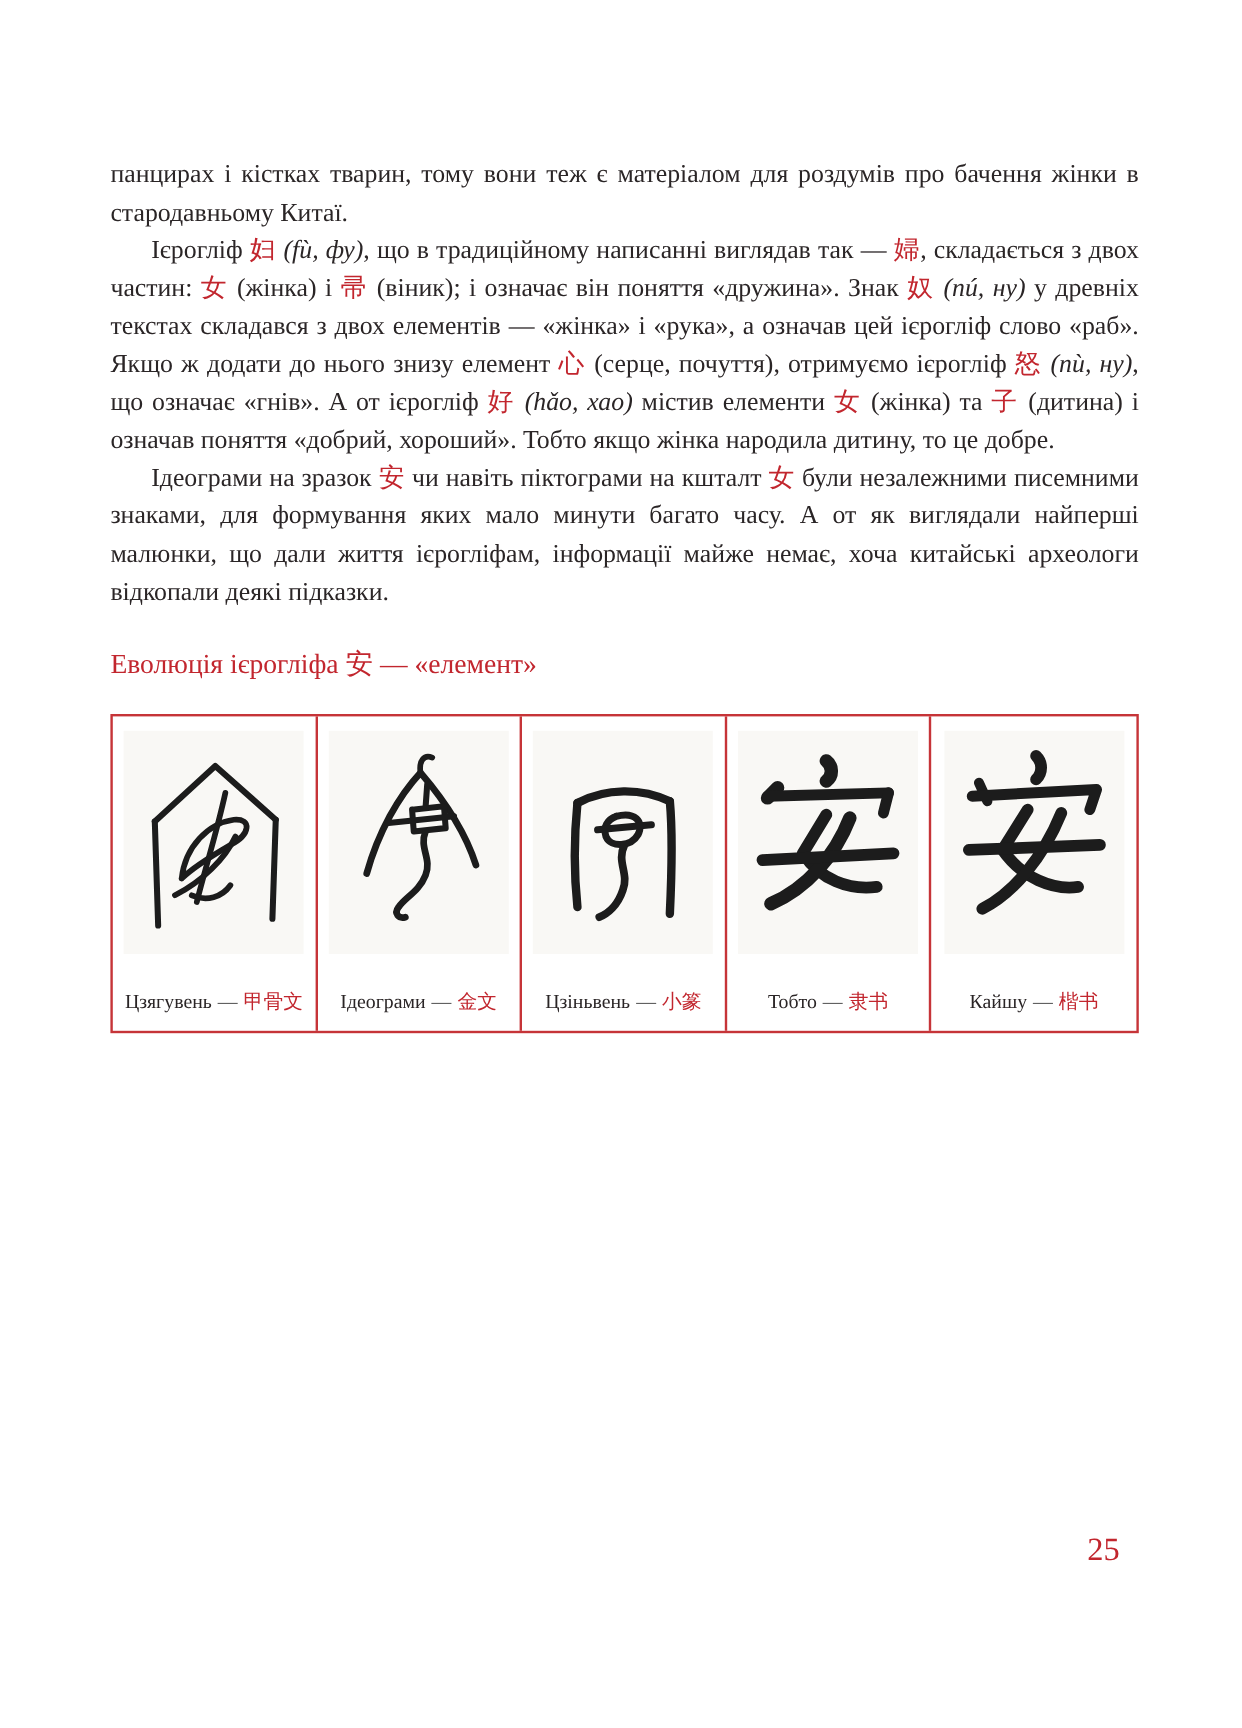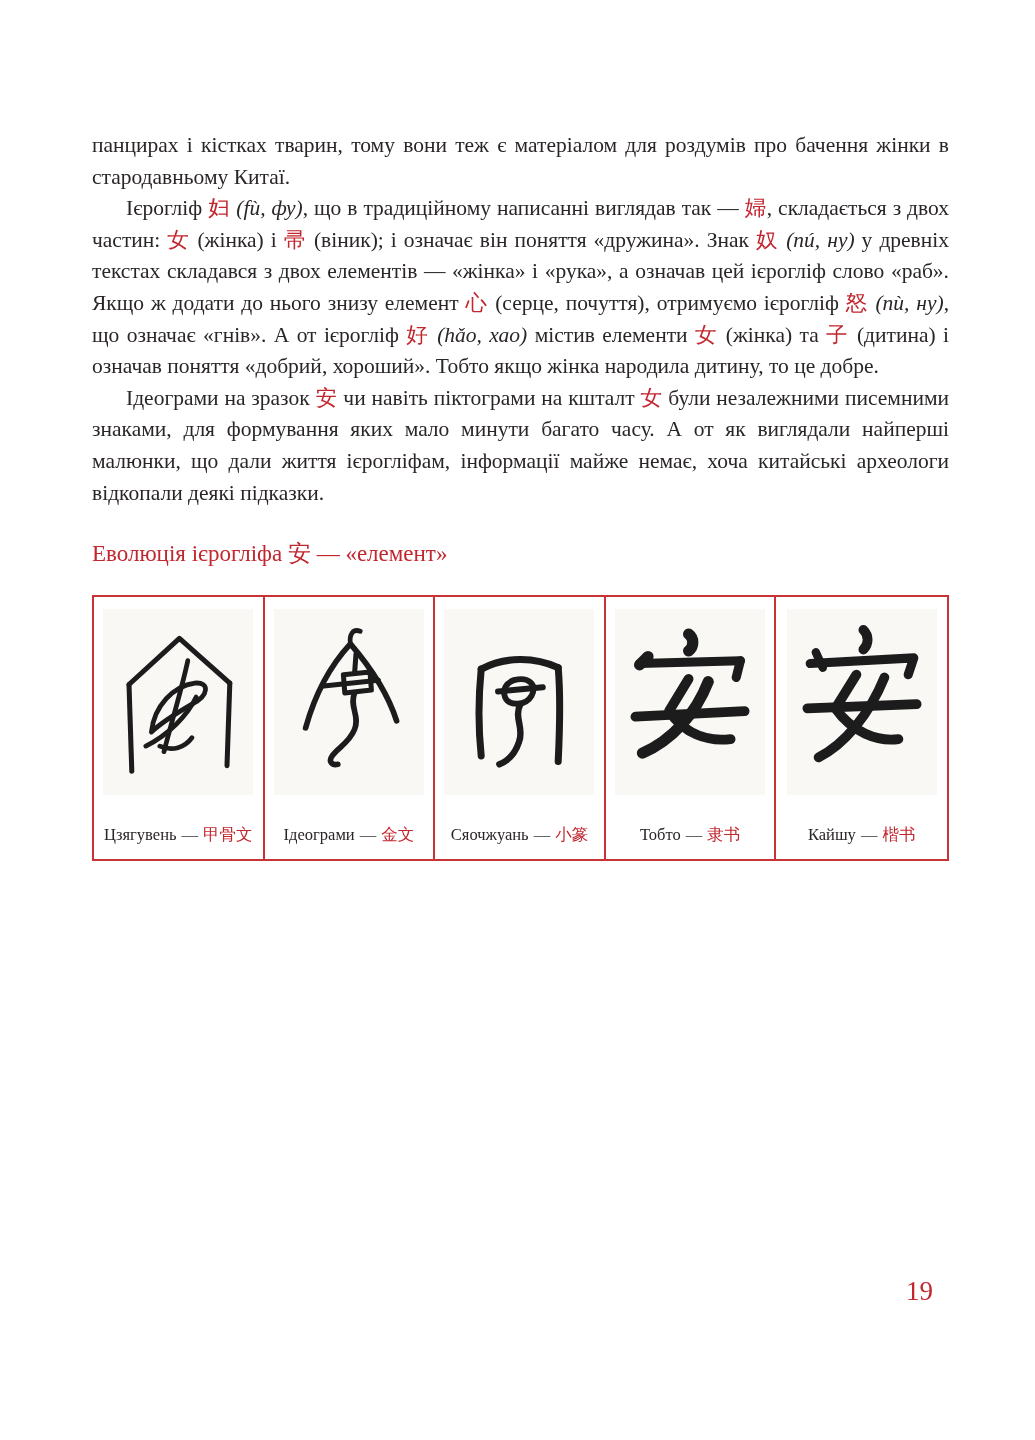--- a/index.html
+++ b/index.html
@@ -109,21 +109,21 @@
           <svg width="140" height="164" viewBox="0 0 100 117" fill="none" stroke="#1c1c1c" stroke-linecap="round" stroke-linejoin="round">
             <path d="M23,35 C21,55 21,78 23,97" stroke-width="5"></path>
             <path d="M23,35 C40,26 61,26 78,34" stroke-width="5"></path>
             <path d="M78,34 C80,56 79,80 78,101" stroke-width="5"></path>
             <path d="M46,43 C57,40 63,46 59,54 C55,61 43,62 40,55 C38,49 41,45 46,43" stroke-width="4.2"></path>
             <path d="M35,51 L67,48" stroke-width="4.2"></path>
             <path d="M51,60 C46,70 54,77 50,87 C47,96 41,101 36,103" stroke-width="4.6"></path>
           </svg>
         </div>
         <div class="caption">
-          <span class="cap-label">Сяочжуань</span><span class="cap-dash">—</span><span class="cap-cjk">小篆</span>
+          <span class="cap-label">Цзіньвень</span><span class="cap-dash">—</span><span class="cap-cjk">小篆</span>
         </div>
       </div>
 
       <div class="cell">
         <div class="glyph-box">
           <svg width="140" height="164" viewBox="0 0 100 117" fill="none" stroke="#1c1c1c" stroke-linecap="round" stroke-linejoin="round">
             <path d="M49,10 C53,13 53,19 49,22" stroke-width="8"></path>
             <path d="M14,32 L20,26" stroke-width="8"></path>
             <path d="M14,31 L86,29" stroke-width="6.5"></path>
             <path d="M86,29 L83,41" stroke-width="6.5"></path>
@@ -149,14 +149,14 @@
           </svg>
         </div>
         <div class="caption">
           <span class="cap-label">Кайшу</span><span class="cap-dash">—</span><span class="cap-cjk">楷书</span>
         </div>
       </div>
 
     </div>
   </div>
 
-  <div class="page-number">19</div>
+  <div class="page-number">25</div>
 </div>
 
 </body></html>

